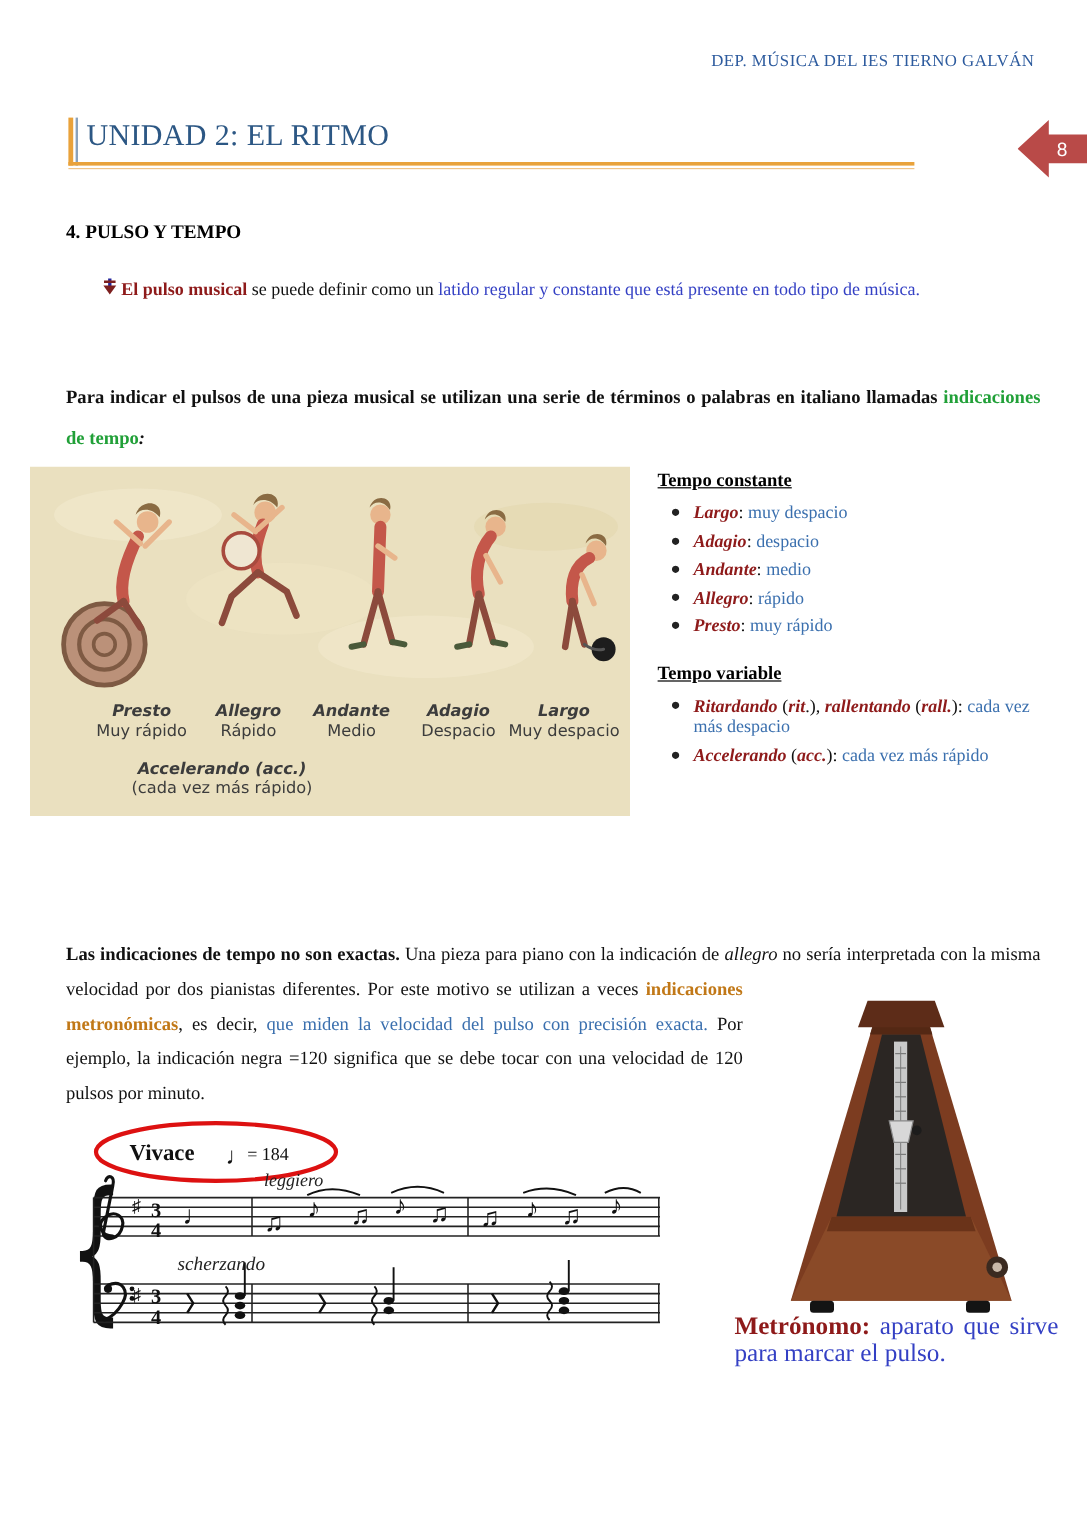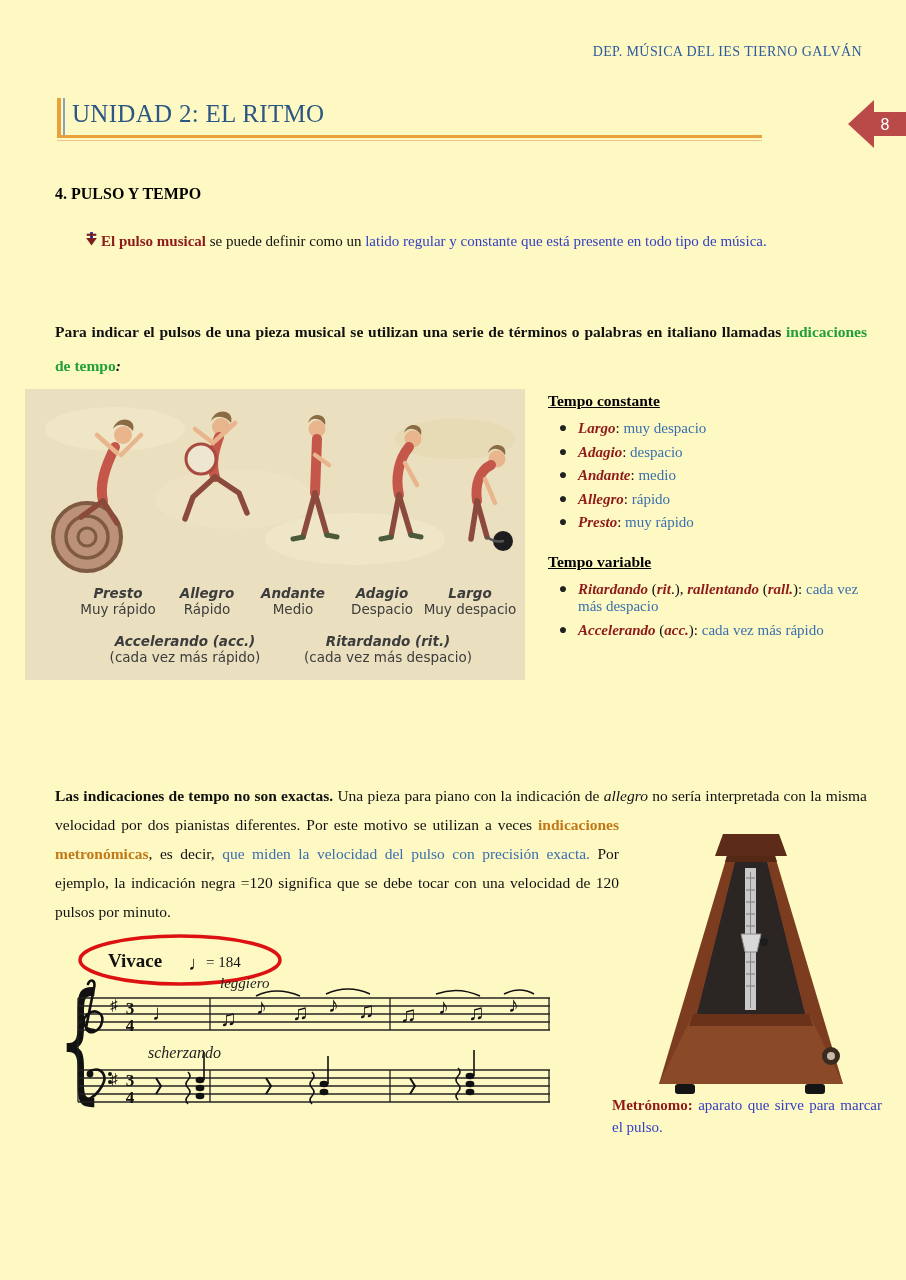--- a/index.html
+++ b/index.html
@@ -1,16 +1,16 @@
 <!DOCTYPE html>
 <html><head>
 <meta charset="utf-8">
 <style>
   html,body{margin:0;padding:0;background:#888;}
-  #page{position:relative;width:906px;height:1280px;background:#fef9c3;overflow:hidden;
+  #page{position:relative;width:906px;height:1280px;background:#ffffff;overflow:hidden;
         font-family:"Liberation Serif",serif;color:#111;}
   
   .hdr{position:absolute;top:44px;right:44px;font-size:14px;letter-spacing:.4px;color:#2d5b9e;}
   
   .tbar-orange{position:absolute;left:57px;top:98px;width:4px;height:40px;background:#e9a23b;}
   .tbar-blue{position:absolute;left:63px;top:98px;width:2px;height:40px;background:#8aa2bc;}
   .title{position:absolute;left:72px;top:100px;font-size:25px;font-weight:400;color:#2c5784;letter-spacing:.3px;}
   .t-underline{position:absolute;left:57px;top:135px;width:705px;height:3px;background:#e9a23b;}
   .t-underline2{position:absolute;left:57px;top:140px;width:705px;height:1px;background:#f0c488;}
   .pagearrow{position:absolute;right:0;top:99px;width:58px;height:50px;}
@@ -46,21 +46,21 @@
   .f-redb{color:#8e1a1a;font-weight:700;}
   .tv-head{margin-top:22px;}
   
   .metro-par{position:absolute;left:55px;top:781px;width:812px;font-size:15.5px;line-height:29px;text-align:justify;}
   .metro-float{float:right;width:232px;height:292px;margin:6px 0 4px 16px;}
   .o-bold{color:#c17817;font-weight:700;}
   .s-blue{color:#3a6fae;}
   
   .score{position:absolute;left:60px;top:934px;width:498px;height:184px;}
   
-  .caption{position:absolute;left:612px;top:1094px;width:270px;font-size:15px;line-height:22px;text-align:justify;}
+  .caption{position:absolute;left:612px;top:1094px;width:270px;font-size:21px;line-height:22px;text-align:justify;}
 </style>
 </head>
 <body>
 
 <div id="page">
 
   <div class="hdr">DEP. MÚSICA DEL IES TIERNO GALVÁN</div>
 
   <div class="tbar-orange"></div>
   <div class="tbar-blue"></div>
@@ -169,24 +169,20 @@
       <div class="nm">Adagio</div>
       <div class="ds">Despacio</div>
     </div>
     <div class="lbl" style="left:390px;top:196px;width:110px;">
       <div class="nm">Largo</div>
       <div class="ds">Muy despacio</div>
     </div>
     <div class="lbl" style="left:70px;top:244px;width:180px;">
       <div class="nm">Accelerando (acc.)</div>
       <div class="ds">(cada vez más rápido)</div>
-    </div>
-    <div class="lbl" style="left:273px;top:244px;width:180px;">
-      <div class="nm">Ritardando (rit.)</div>
-      <div class="ds">(cada vez más despacio)</div>
     </div>
   </div>
 
   <div class="tempo-col">
     <div class="tempo-head">Tempo constante</div>
     <div class="li">
       <span class="dot">●</span>
       <div class="li-body"><span class="f-term">Largo</span><span class="f-blk">: </span><span class="f-blue">muy despacio</span></div>
     </div>
     <div class="li">

